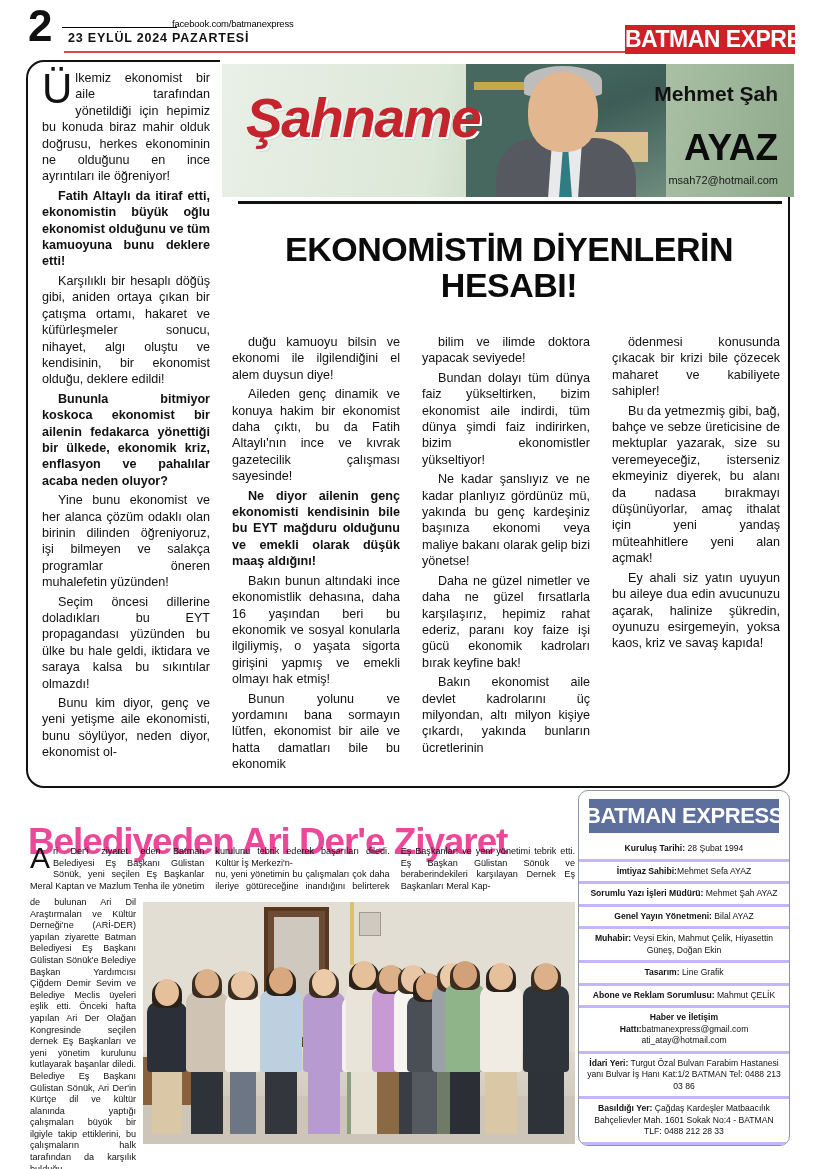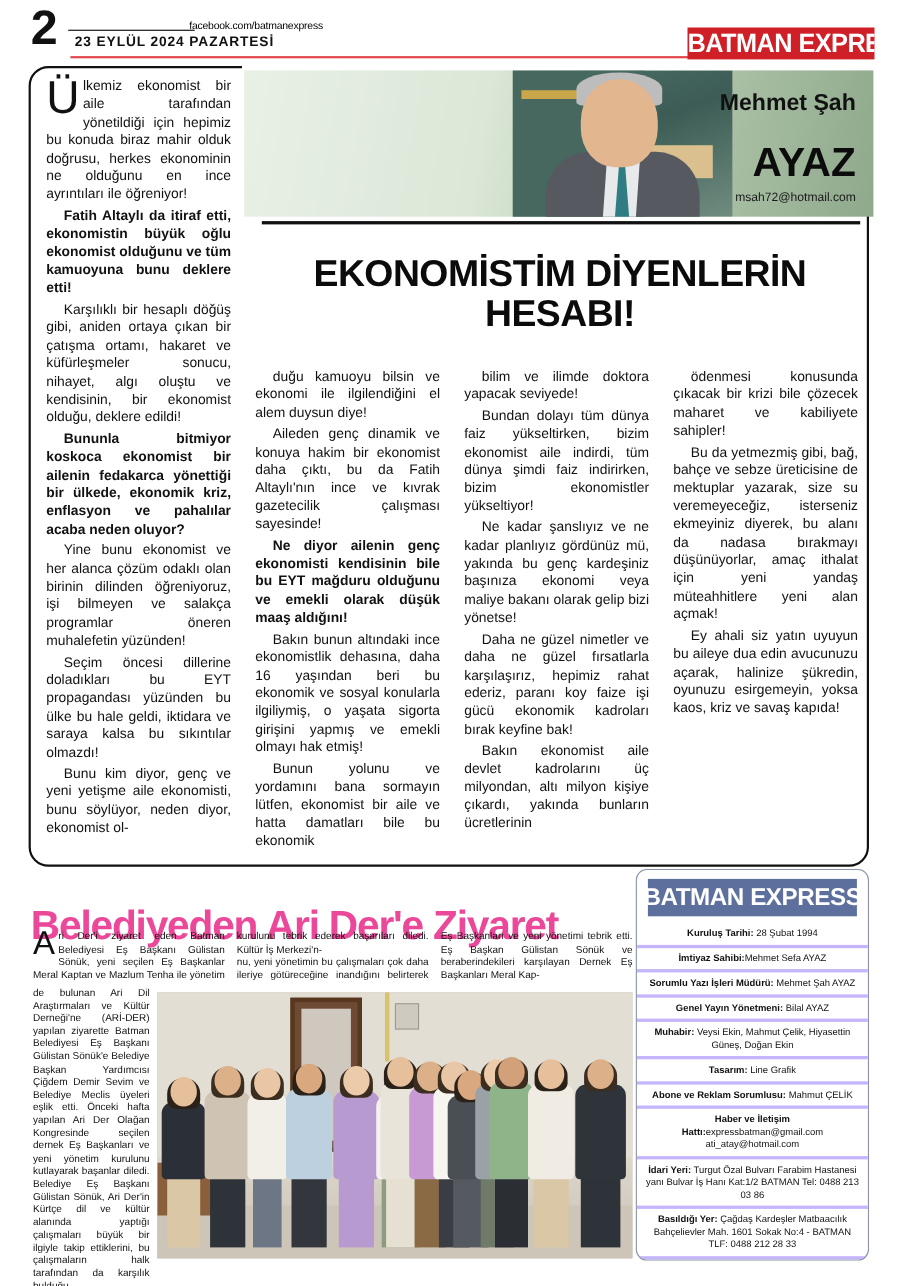--- a/index.html
+++ b/index.html
@@ -369,20 +369,21 @@
     <div class="ph-bg"></div>
     <div class="ph-wall"></div>
     <div class="ph-shelf"></div>
     <div class="ph-shelf2"></div>
     <div class="ph-body"></div>
     <div class="ph-shirt"></div>
     <div class="ph-tie"></div>
     <div class="ph-hair"></div>
     <div class="ph-head"></div>
   </div>
+  <div id="banner-title">Şahname</div>
   <div id="author-first">Mehmet Şah</div>
   <div id="author-last">AYAZ</div>
   <div id="author-email">msah72@hotmail.com</div>
 </div>
 
 <div id="headline-rule"></div>
 <h1 id="main-headline">EKONOMİSTİM DİYENLERİN HESABI!</h1>
 
 <div class="col" id="col1">
     <p class="dropcap">Ülkemiz ekonomist bir aile tarafından yönetildiği için hepimiz bu konuda biraz mahir olduk doğrusu, herkes ekonominin ne olduğunu en ince ayrıntıları ile öğreniyor!</p>
@@ -527,18 +528,18 @@
     <span class="brand-text">BATMAN EXPRESS</span>
   </div>
   <div id="imprint-rows">
       <div class="imp-row"><b>Kuruluş Tarihi:</b><span> 28 Şubat 1994</span></div>
       <div class="imp-row"><b>İmtiyaz Sahibi:</b><span>Mehmet Sefa AYAZ</span></div>
       <div class="imp-row"><b>Sorumlu Yazı İşleri Müdürü:</b><span> Mehmet Şah AYAZ</span></div>
       <div class="imp-row"><b>Genel Yayın Yönetmeni:</b><span> Bilal AYAZ</span></div>
       <div class="imp-row"><b>Muhabir:</b><span> Veysi Ekin, Mahmut Çelik, Hiyasettin Güneş, Doğan Ekin</span></div>
       <div class="imp-row"><b>Tasarım:</b><span> Line Grafik</span></div>
       <div class="imp-row"><b>Abone ve Reklam Sorumlusu:</b><span> Mahmut ÇELİK</span></div>
-      <div class="imp-row"><b>Haber ve İletişim Hattı:</b><span>expressbatman@gmail.com ati_atay@hotmail.com</span></div>
+      <div class="imp-row"><b>Haber ve İletişim Hattı:</b><span>batmanexpress@gmail.com ati_atay@hotmail.com</span></div>
       <div class="imp-row"><b>İdari Yeri:</b><span> Turgut Özal Bulvarı Farabim Hastanesi yanı Bulvar İş Hanı Kat:1/2 BATMAN Tel: 0488 213 03 86</span></div>
       <div class="imp-row"><b>Basıldığı Yer:</b><span> Çağdaş Kardeşler Matbaacılık Bahçelievler Mah. 1601 Sokak No:4 - BATMAN TLF: 0488 212 28 33</span></div>
       <div class="imp-row"><span>Yerel Süreli Yayın</span></div>
     </div>
 </div>
 
 </body></html>

